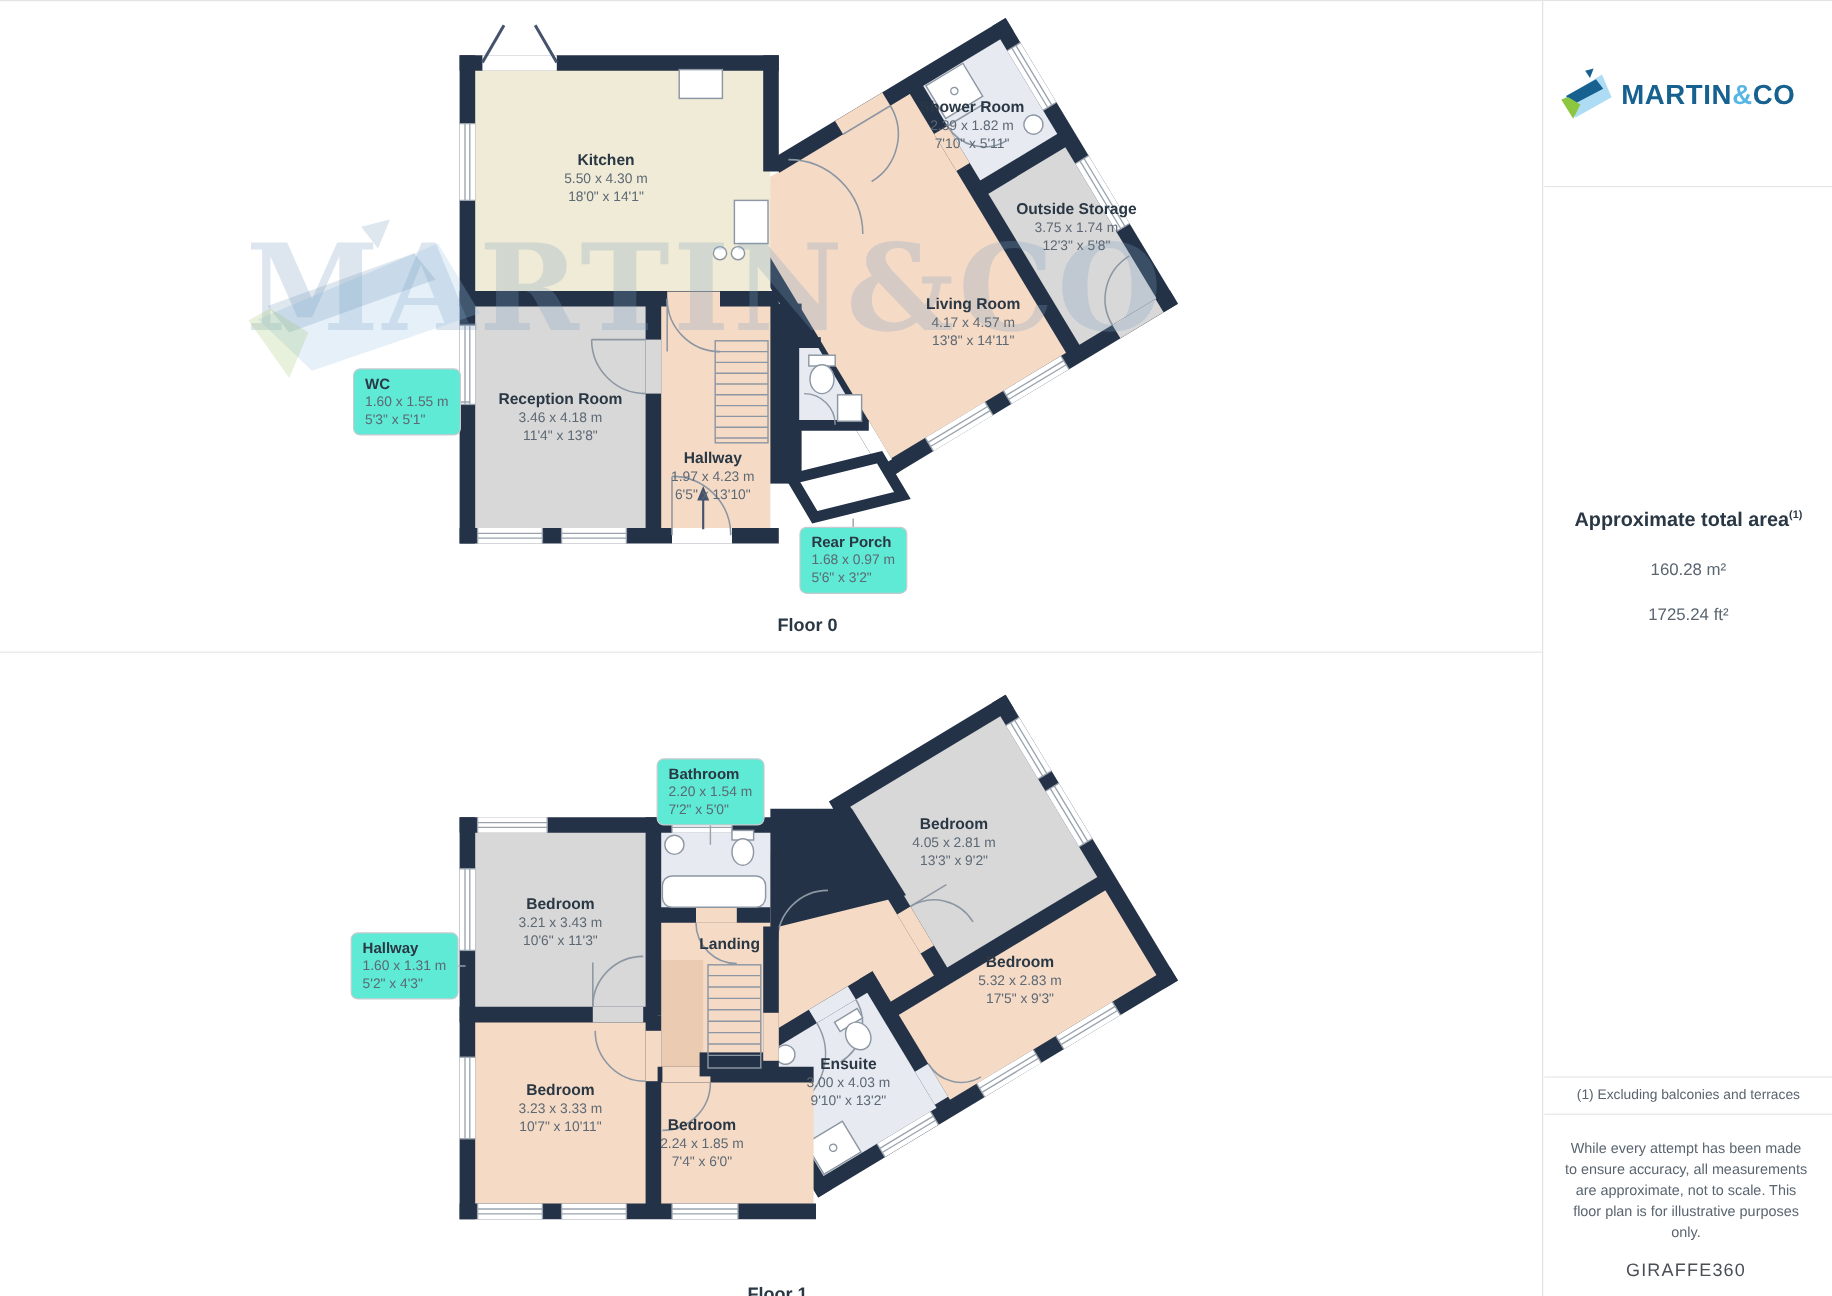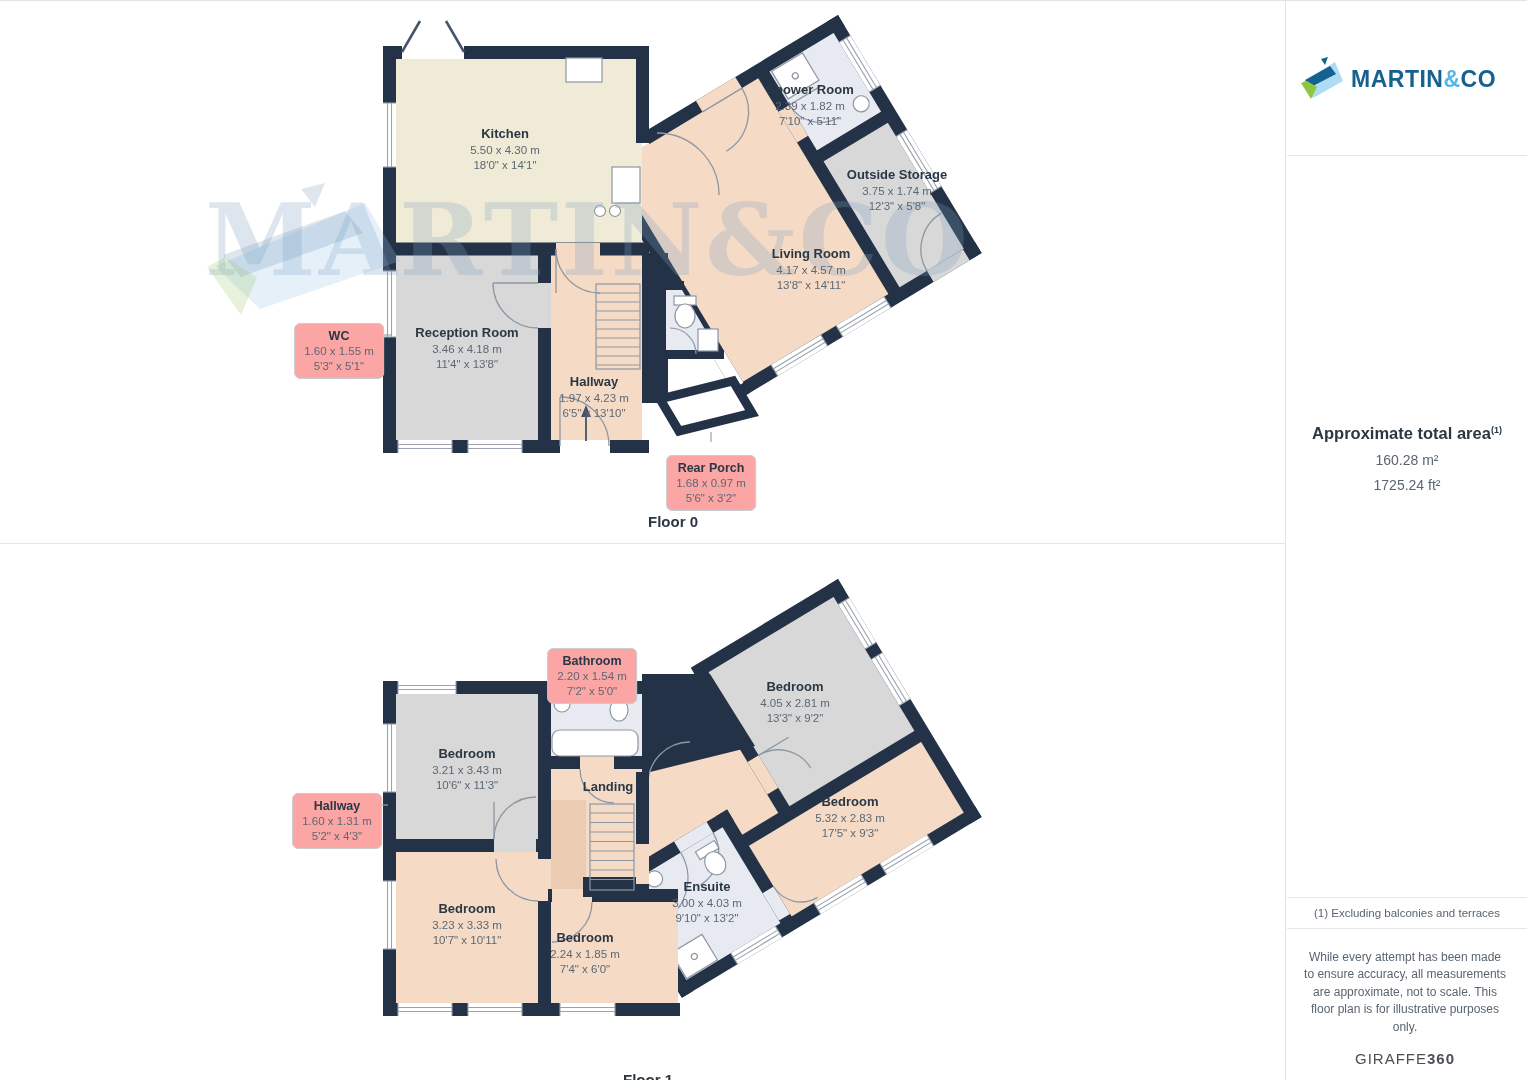--- a/index.html
+++ b/index.html
@@ -11,38 +11,38 @@
   #floor1{top:543px;height:537px;}
   .floor-section svg{position:absolute;left:0;top:0;}
   
   .watermark{position:absolute;display:flex;align-items:center;pointer-events:none;}
   .watermark .wm-text{font-family:"DejaVu Serif",serif;font-weight:bold;font-size:100px;
         letter-spacing:3px;color:rgba(122,158,192,0.26);white-space:nowrap;}
   
   .room-label{position:absolute;transform:translate(-50%,-50%);text-align:center;white-space:nowrap;line-height:1.3;}
   .rl-name{font-weight:bold;font-size:13px;color:#2a3744;}
   .rl-dim{font-size:11.5px;color:#5c6874;}
-  .callout{position:absolute;transform:translate(-50%,-50%);text-align:center;white-space:nowrap;
-        background:#fca5a5;border:1px solid #c6cbd0;border-radius:6px;padding:4px 9px;line-height:1.3;margin-top:16px;}
+  .callout{position:absolute;transform:translate(-50%,-50%);text-align:left;white-space:nowrap;
+        background:#5eead4;border:1px solid #c6cbd0;border-radius:6px;padding:4px 9px;line-height:1.3;}
   .callout .rl-name{font-size:12.5px;}
   .floor-label{position:absolute;transform:translate(-50%,-50%);font-weight:bold;font-size:15px;color:#2a3744;}
   
   .sidebar{position:absolute;left:1287px;top:0;width:240px;height:1080px;background:#fff;
         display:flex;flex-direction:column;}
   .sb-logo{height:155px;border-bottom:1px solid #e6e6e6;display:flex;align-items:center;justify-content:center;box-sizing:border-box;}
   .sb-area{flex:1;box-sizing:border-box;padding-top:268px;text-align:center;}
   .area-title{font-weight:bold;font-size:16.5px;color:#2a3744;}
   .area-title sup{font-size:9px;}
-  .area-val{font-size:14px;color:#5a6570;margin-top:9px;}
+  .area-val{font-size:14px;color:#5a6570;margin-top:22px;}
   .sb-footnote{height:32px;border-top:1px solid #e6e6e6;border-bottom:1px solid #e6e6e6;
         display:flex;align-items:center;justify-content:center;font-size:11.5px;color:#5a6570;box-sizing:border-box;}
   .sb-disclaimer{height:152px;box-sizing:border-box;padding:20px 20px 0 16px;text-align:center;}
   .disc-text{font-size:12px;color:#5a6570;line-height:1.45;}
   .giraffe{margin-top:14px;font-size:15px;color:#4a4f55;letter-spacing:1px;}
-  .giraffe .g-bold{font-weight:bold;}
+  .giraffe .g-bold{font-weight:normal;}
   .logo-text{font-weight:bold;font-size:23px;letter-spacing:0.5px;}
 </style>
 </head>
 <body>
 
 <div class="page">
   <div class="plan-area">
 
     <section class="floor-section" id="floor0">
       <svg width="1286" height="543" viewBox="0 0 1286 543">

